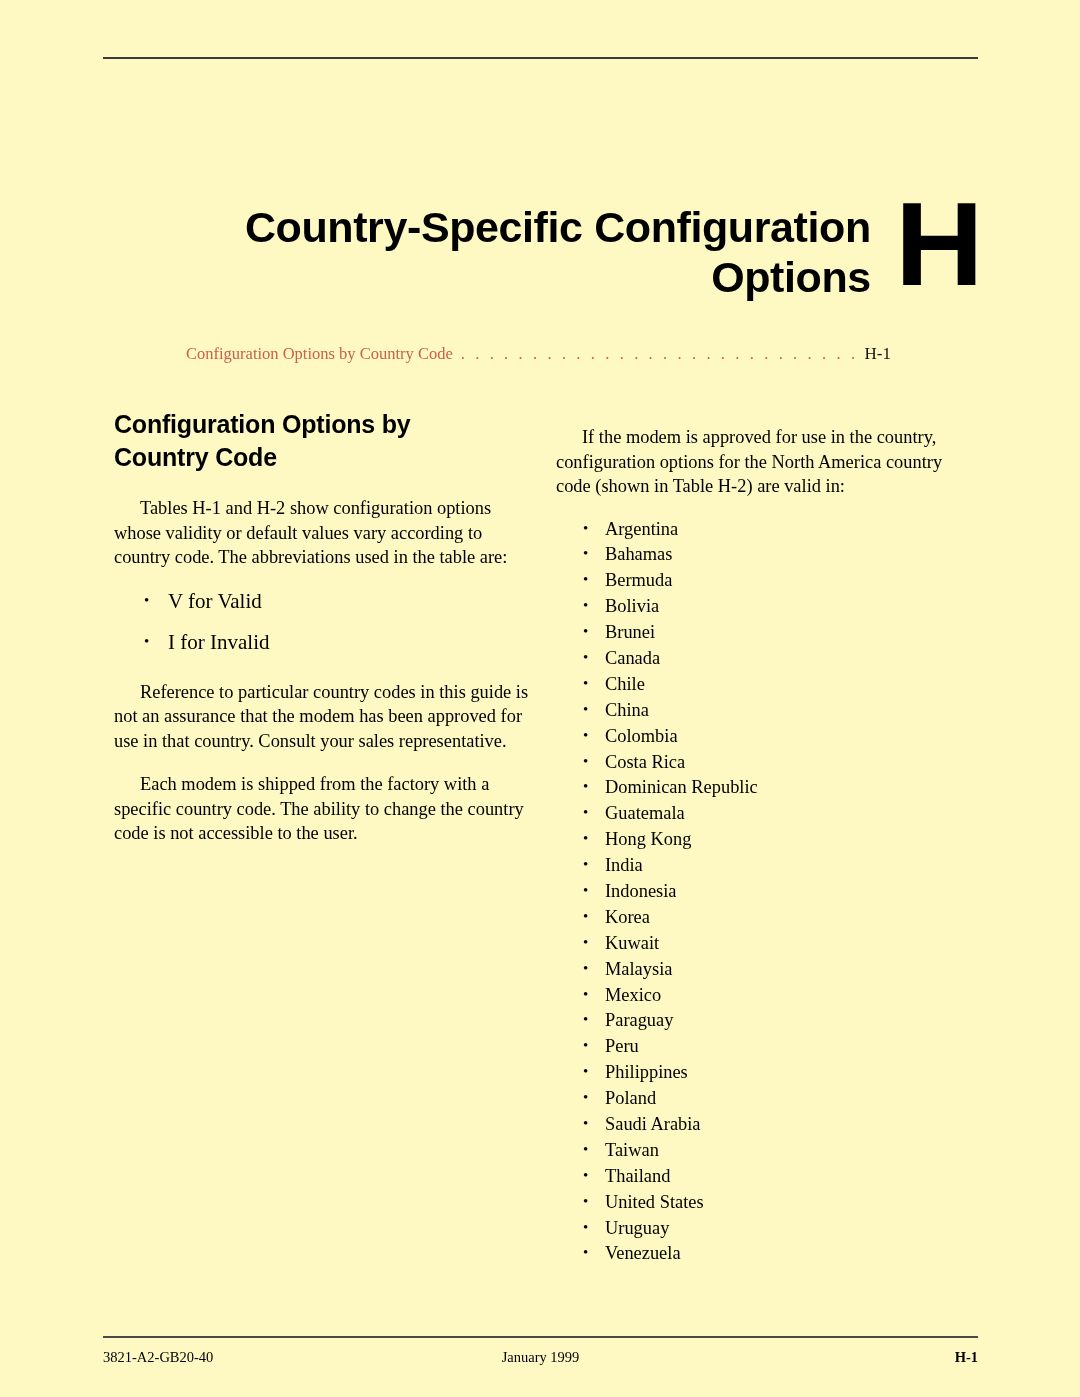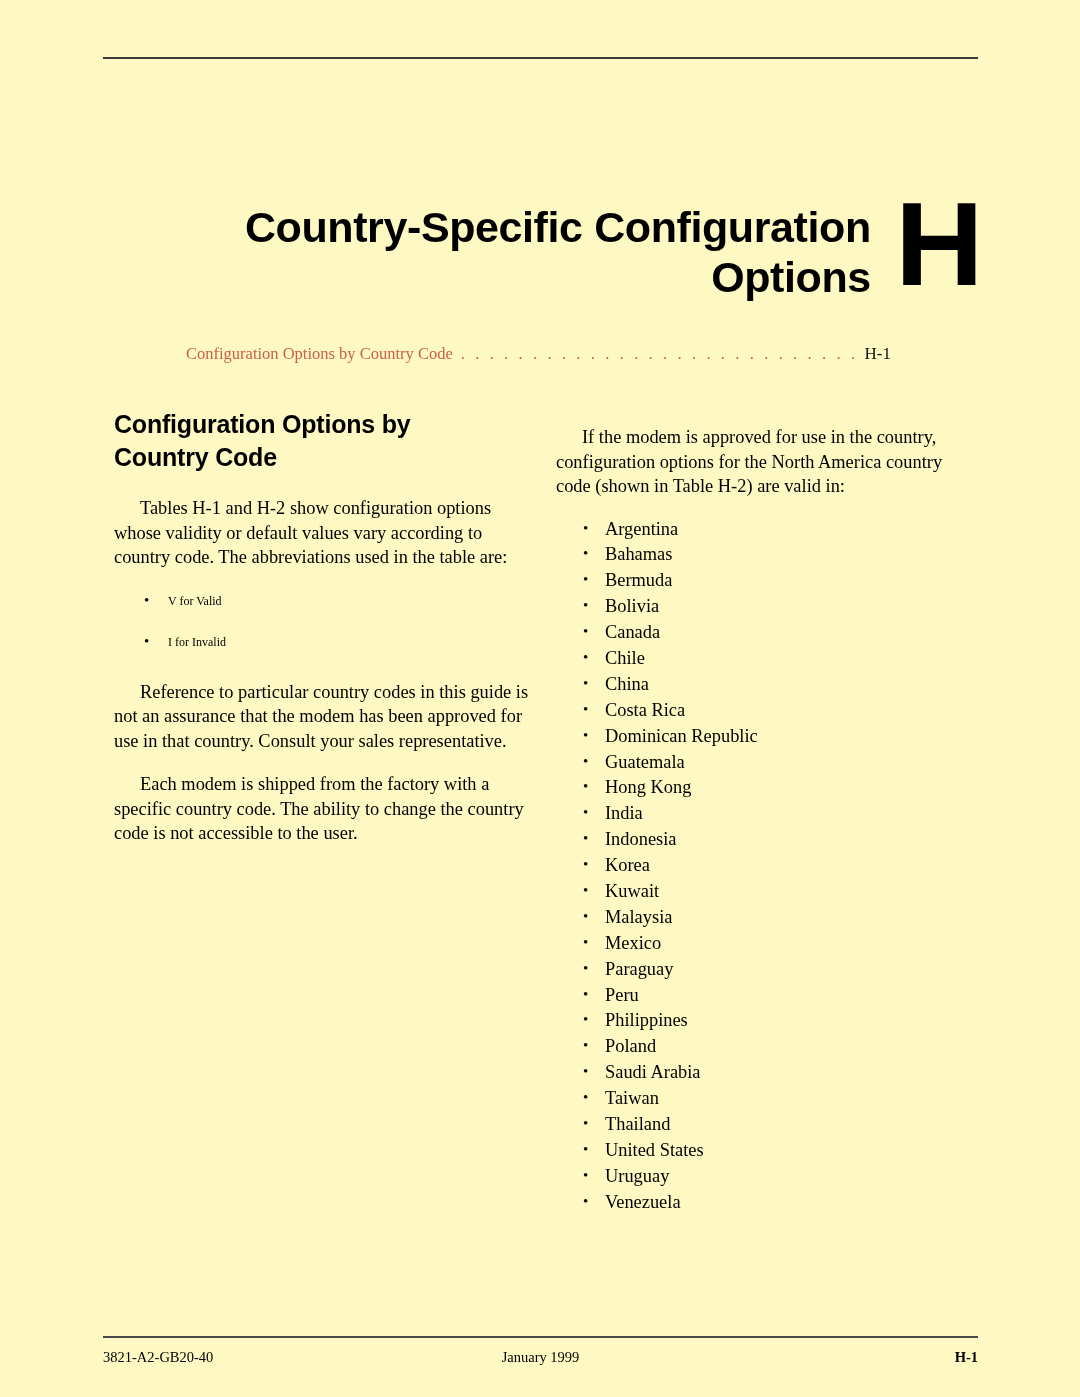--- a/index.html
+++ b/index.html
@@ -129,21 +129,21 @@
   
   ul.bullets {
     list-style: none;
     margin: 0;
     padding: 0;
   }
   ul.bullets.spaced li {
     position: relative;
     padding-left: 54px;
     margin-bottom: 17px;
-    font-size: 12px;
+    font-size: 21px;
     line-height: 24px;
   }
   ul.bullets.spaced li:last-child { margin-bottom: 0; }
   ul.bullets.tight li {
     position: relative;
     padding-left: 49px;
     margin-bottom: 2.2px;
     font-size: 18.4px;
     line-height: 23.7px;
   }
@@ -228,23 +228,25 @@
     <p class="body-para last">Each modem is shipped from the factory with a specific country code. The ability to change the country code is not accessible to the user.</p>
   </div>
 
   <div class="col-right">
     <p class="body-para">If the modem is approved for use in the country, configuration options for the North America country code (shown in Table H-2) are valid in:</p>
     <ul class="bullets tight">
       <li>Argentina</li>
       <li>Bahamas</li>
       <li>Bermuda</li>
       <li>Bolivia</li>
+      <li>Brunei</li>
       <li>Canada</li>
       <li>Chile</li>
       <li>China</li>
+      <li>Colombia</li>
       <li>Costa Rica</li>
       <li>Dominican Republic</li>
       <li>Guatemala</li>
       <li>Hong Kong</li>
       <li>India</li>
       <li>Indonesia</li>
       <li>Korea</li>
       <li>Kuwait</li>
       <li>Malaysia</li>
       <li>Mexico</li>

